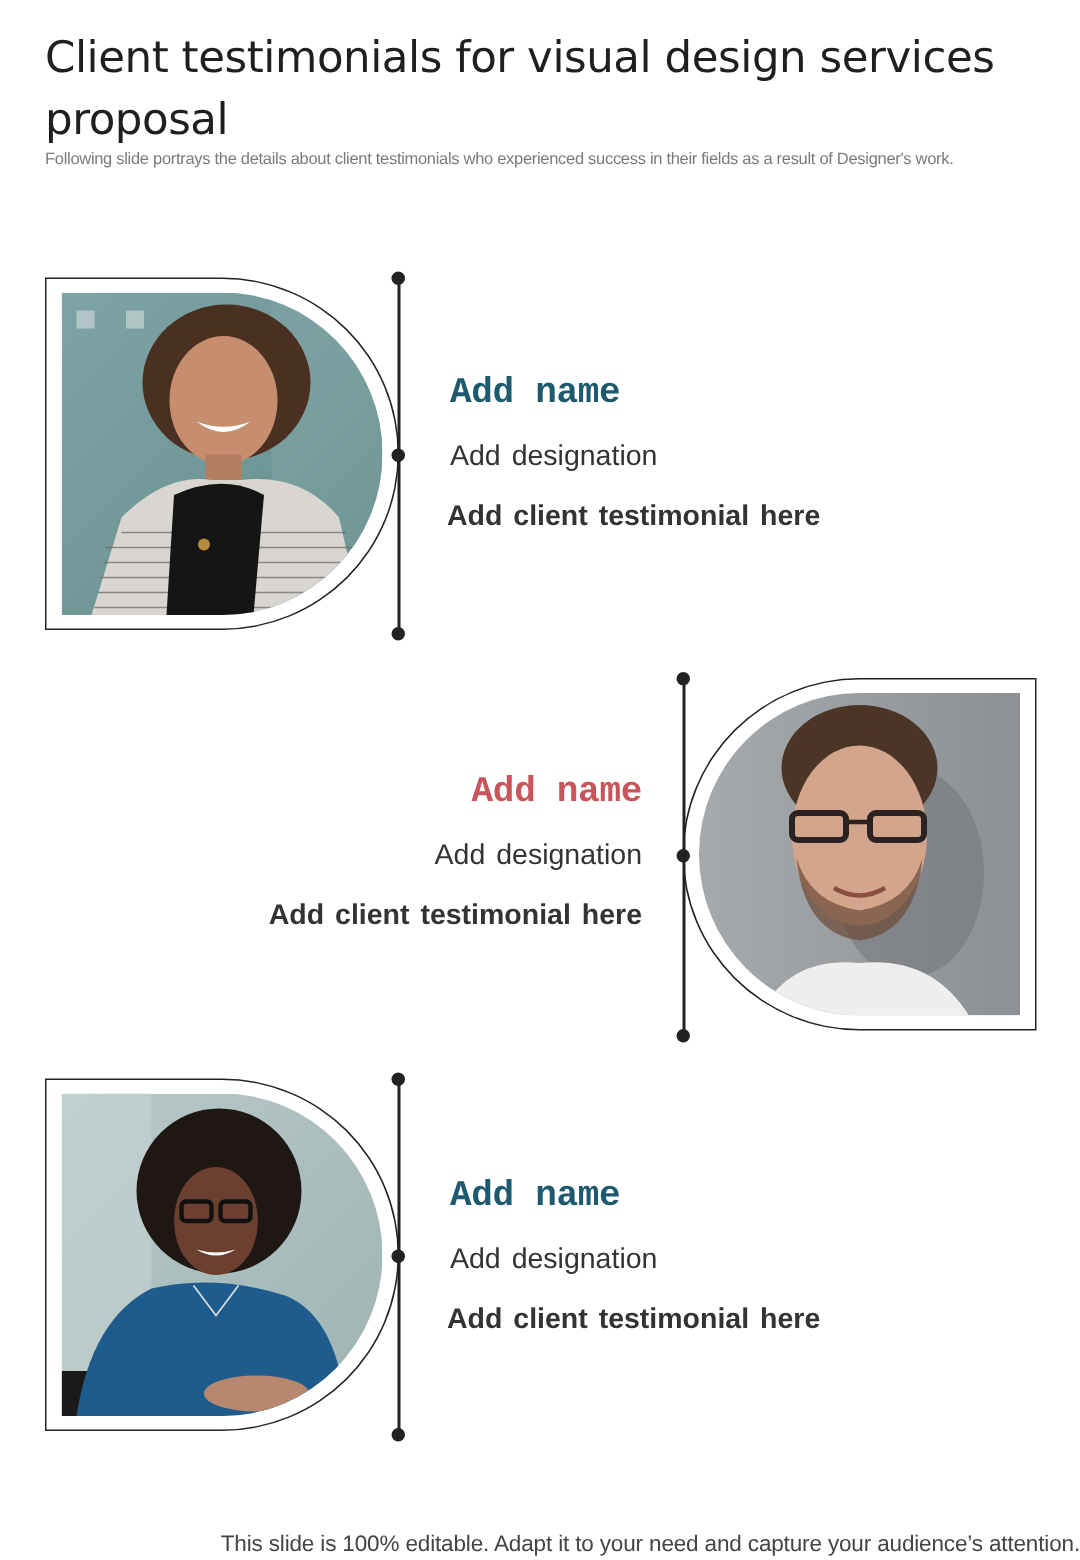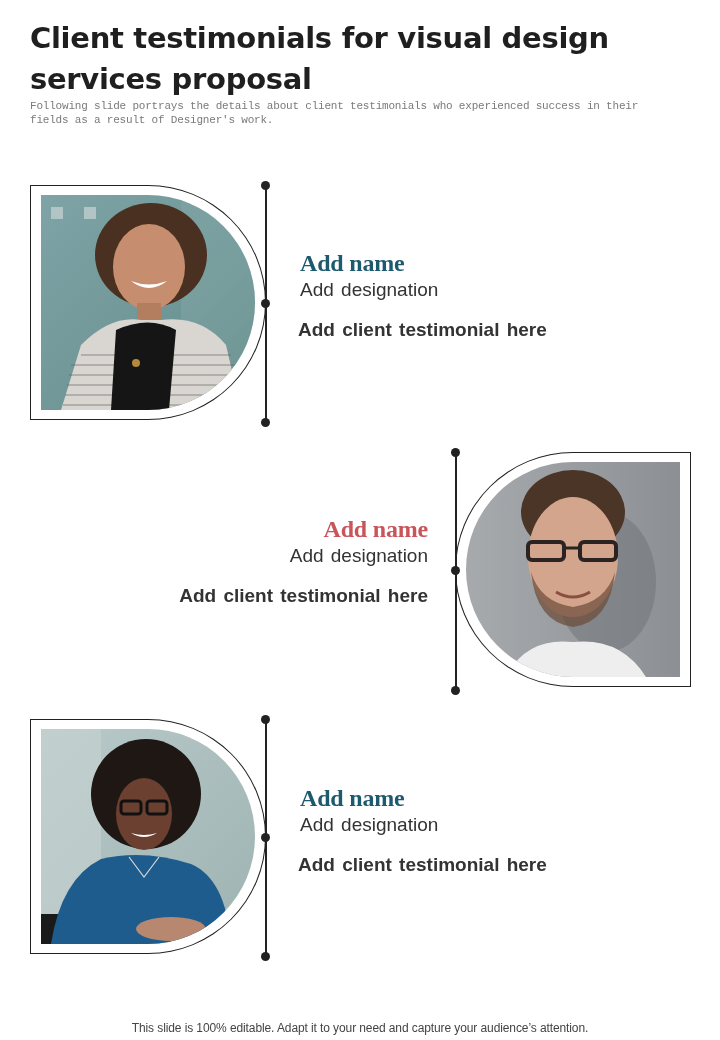--- a/index.html
+++ b/index.html
@@ -1,26 +1,26 @@
 <!DOCTYPE html>
 <html><head>
 <meta charset="utf-8">
 <style>
   * { margin: 0; padding: 0; box-sizing: border-box; }
   html, body { width: 720px; height: 1040px; background: #ffffff; overflow: hidden; }
   body { position: relative; font-family: "Liberation Sans", sans-serif; color: #222; }
 
   .title {
     position: absolute; left: 30px; top: 18px; width: 640px;
-    font-family: "DejaVu Sans", sans-serif; font-weight: bold;
+    font-family: "DejaVu Sans", sans-serif; font-weight: normal;
     font-size: 29px; line-height: 41px; color: #1f1f1f; letter-spacing: -0.3px;
   }
   .subtitle {
     position: absolute; left: 30px; top: 100px; width: 620px;
-    font-family: Liberation Mono, monospace; font-size: 11px; line-height: 13.5px;
+    font-family: Liberation Sans, sans-serif; font-size: 11px; line-height: 13.5px;
     color: #7a7a7a; letter-spacing: -0.2px;
   }
 
   .frame {
     position: absolute; width: 236px; height: 235px;
     border: 1.3px solid #222; background: #fff;
   }
   .frame.right-round { border-radius: 0 118px 118px 0 / 0 117.5px 117.5px 0; }
   .frame.left-round { border-radius: 118px 0 0 118px / 117.5px 0 0 117.5px; }
 
@@ -31,33 +31,33 @@
   .photo.left-round { border-radius: 107px 0 0 107px / 107.5px 0 0 107.5px; }
   .photo svg { display: block; width: 100%; height: 100%; }
 
   .vline { position: absolute; width: 1.6px; background: #222; }
   .dot { position: absolute; width: 9px; height: 9px; border-radius: 50%; background: #222; }
 
   .text-block { position: absolute; width: 320px; }
   .text-block.left { text-align: left; }
   .text-block.right { text-align: right; }
   .name {
-    font-family: Liberation Serif, serif; font-weight: bold;
+    font-family: Liberation Mono, monospace; font-weight: bold;
     font-size: 24px; line-height: 30px; letter-spacing: -0.2px;
   }
   .designation, .testimonial {
     font-family: "Liberation Sans", sans-serif; font-size: 19px; line-height: 24px; color: #333;
     word-spacing: 2px;
   }
-  .designation { }
+  .designation { margin-top: 15px; }
   .testimonial { margin-top: 16px; font-weight: bold; }
 
   .footer {
     position: absolute; left: 0; width: 720px; top: 1021px;
-    text-align: center; font-size: 12px; color: #444; letter-spacing: -0.1px;
+    text-align: right; font-size: 15px; color: #444; letter-spacing: -0.1px;
   }
   .page-num {
     position: absolute; right: 16px; top: 1075px; font-size: 11px; color: #444;
   }
 </style>
 </head>
 <body>
 
 <h1 class="title">Client testimonials for visual design services proposal</h1>
 <p class="subtitle">Following slide portrays the details about client testimonials who experienced success in their fields as a result of Designer's work.</p>

